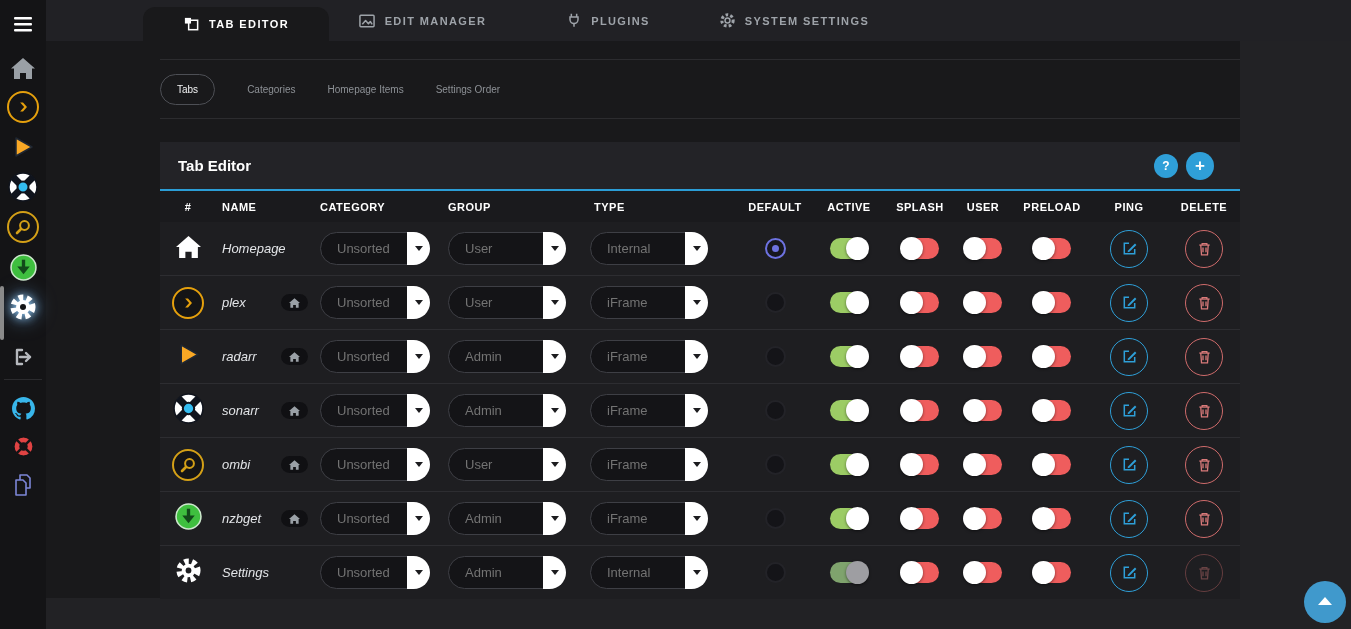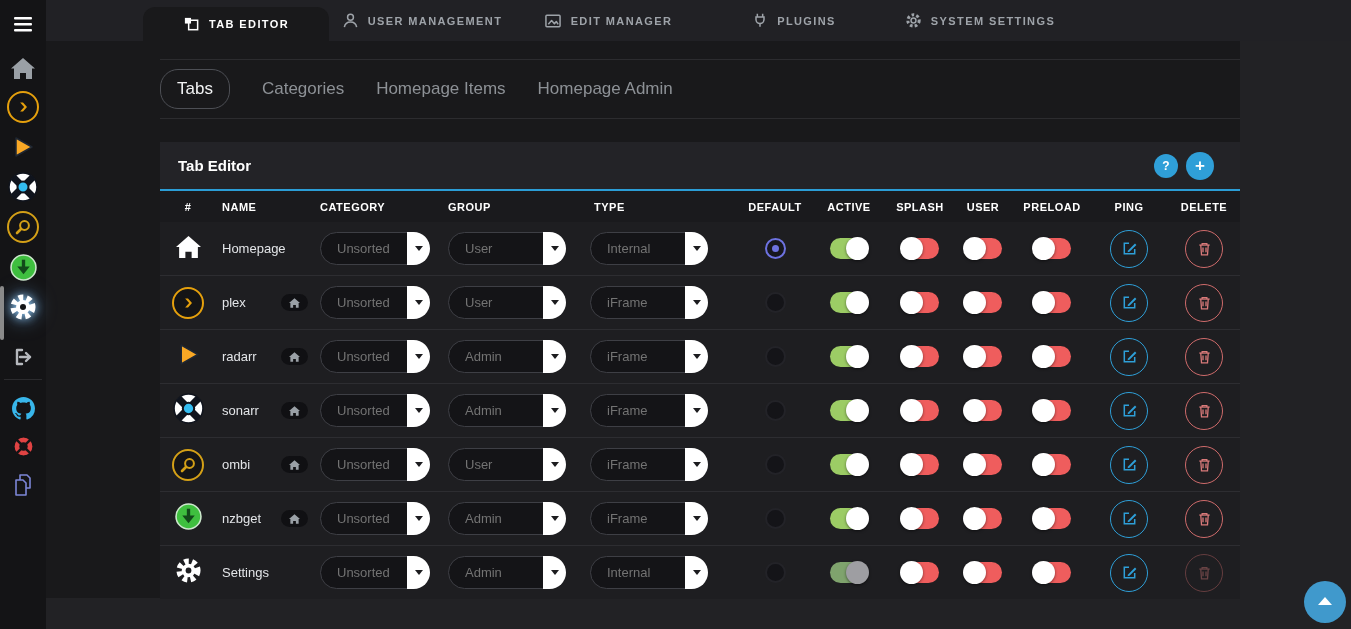--- a/index.html
+++ b/index.html
@@ -22,41 +22,41 @@
     color:#9ea3a9;font-size:11px;font-weight:600;letter-spacing:1.4px;cursor:pointer;}
   .top-tab.active{color:#fff;background:#19191b;height:34px;align-self:flex-end;border-radius:12px 12px 0 0;}
   .top-tab svg{flex:none;}
   
   .main{position:absolute;left:46px;top:41px;width:1305px;height:588px;background:#222225;}
   .card{position:absolute;left:0;top:0;width:1194px;height:557px;background:#19191b;}
   .column{margin-left:114px;width:1080px;}
   
   .subtabs{margin-top:18px;height:58px;border-top:1px solid #2c2c2f;border-bottom:1px solid #2c2c2f;
     display:flex;align-items:center;gap:32px;}
-  .subtab{font-size:17px;color:#8d9196;cursor:pointer;}
+  .subtab{font-size:10px;color:#8d9196;cursor:pointer;}
   .subtab.active{color:#f2f3f4;border:1px solid #4d4f55;border-radius:18px;padding:9px 16px;}
   
   .panel{margin-top:23px;background:#1e1e21;}
   .panel-head{height:47px;background:#232327;display:flex;align-items:center;border-bottom:2px solid #2b9dd6;}
   .panel-title{flex:1;color:#fff;font-size:15px;font-weight:700;padding-left:18px;}
   .round-btn{border:none;cursor:pointer;border-radius:50%;background:#2f9fd8;color:#fff;
     display:flex;align-items:center;justify-content:center;font-weight:700;}
   .help-btn{width:24px;height:24px;font-size:12px;margin-right:8px;}
   .add-btn{width:28px;height:28px;font-size:17px;margin-right:26px;}
   .tgrid{display:grid;grid-template-columns:56px 104px 128px 142px 150px 70px 78px 64px 62px 76px 78px 72px;align-items:center;}
   .thead{height:31px;background:#1a1a1d;}
   .hc{color:#fff;font-size:11px;font-weight:700;letter-spacing:.5px;}
   .c-center{justify-self:center;text-align:center;}
   .pl6{padding-left:6px;}
   .pl4{padding-left:4px;}
   .trow{height:53px;background:#1e1e21;border-bottom:1px solid #2d2d31;}
   .trow:last-child{border-bottom:none;}
   .cell{display:flex;align-items:center;}
   .cc{justify-content:center;}
-  .c-name{padding-left:6px;}
+  .c-name{padding-left:6px;font-style:italic;}
   .row-name{color:#e3e5e8;font-size:13px;}
   .badge{margin-left:auto;margin-right:12px;width:27px;height:17px;background:#101013;border-radius:9px;
     display:flex;align-items:center;justify-content:center;}
   
   .sel{position:relative;width:110px;height:33px;background:#141417;border:1px solid #3e3f45;border-radius:17px;
     display:flex;align-items:center;padding-left:16px;cursor:pointer;box-sizing:border-box;}
   .sel.w2{width:118px;}
   .sel-val{color:#737373;font-size:13px;}
   .sel-cap{position:absolute;right:-1px;top:-1px;bottom:-1px;width:23px;background:#fff;
     border-radius:0 17px 17px 0;display:flex;align-items:center;justify-content:center;}
@@ -188,27 +188,20 @@
 <header class="topbar">
   <nav class="toptabs">
     <div class="top-tab active">
       <svg width="17" height="17" viewBox="0 0 18 18">
           <rect x="6" y="4.5" width="9.5" height="10" fill="none" stroke="currentColor" stroke-width="1.6"></rect>
           <rect x="2" y="2" width="6.5" height="6" fill="currentColor"></rect>
         </svg>
       <span>TAB EDITOR</span>
     </div>
     <div class="top-tab">
-      <svg width="17" height="17" viewBox="0 0 18 18" fill="none" stroke="currentColor" stroke-width="1.6">
-          <circle cx="9" cy="5.6" r="3.1"></circle>
-          <path d="M2.5 16c.6-3.5 3.2-5.5 6.5-5.5s5.9 2 6.5 5.5"></path>
-        </svg>
-      <span>USER MANAGEMENT</span>
-    </div>
-    <div class="top-tab">
       <svg width="18" height="16" viewBox="0 0 19 17" fill="none" stroke="currentColor" stroke-width="1.6">
           <rect x="2" y="2.5" width="15" height="12" rx="1"></rect>
           <path d="M4.5 12l3.5-4 3 3.5 2-2.5 2 3" stroke-linejoin="round"></path>
         </svg>
       <span>EDIT MANAGER</span>
     </div>
     <div class="top-tab">
       <svg width="16" height="17" viewBox="0 0 18 18" fill="none" stroke="currentColor" stroke-width="1.7">
           <path d="M6 1.5V5M12 1.5V5"></path>
           <path d="M4.5 5h9v3a4.5 4.5 0 0 1-9 0z"></path>
@@ -227,21 +220,21 @@
 </header>
 
 <main class="main">
   <div class="card">
     <div class="column">
 
       <div class="subtabs">
         <span class="subtab active">Tabs</span>
         <span class="subtab">Categories</span>
         <span class="subtab">Homepage Items</span>
-        <span class="subtab">Homepage Admin</span>
+        <span class="subtab">Settings Order</span>
       </div>
 
       <section class="panel">
         <div class="panel-head">
           <span class="panel-title">Tab Editor</span>
           <button class="round-btn help-btn">?</button>
           <button class="round-btn add-btn">+</button>
         </div>
 
         <div class="tgrid thead">

